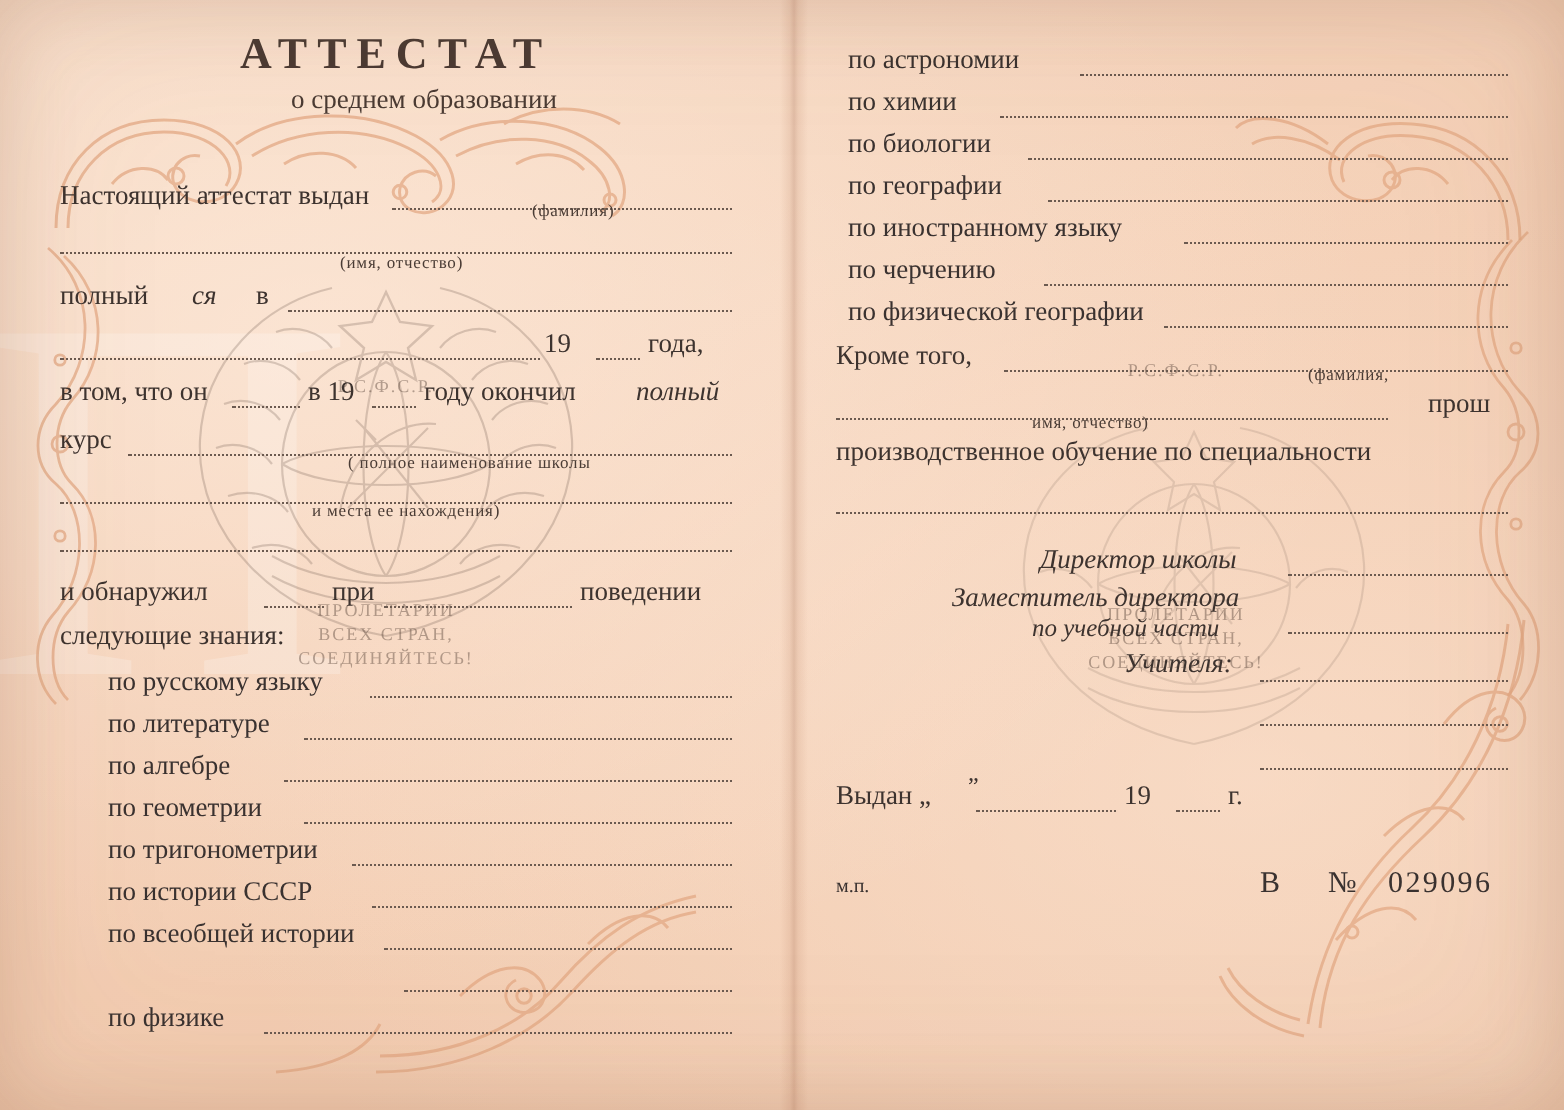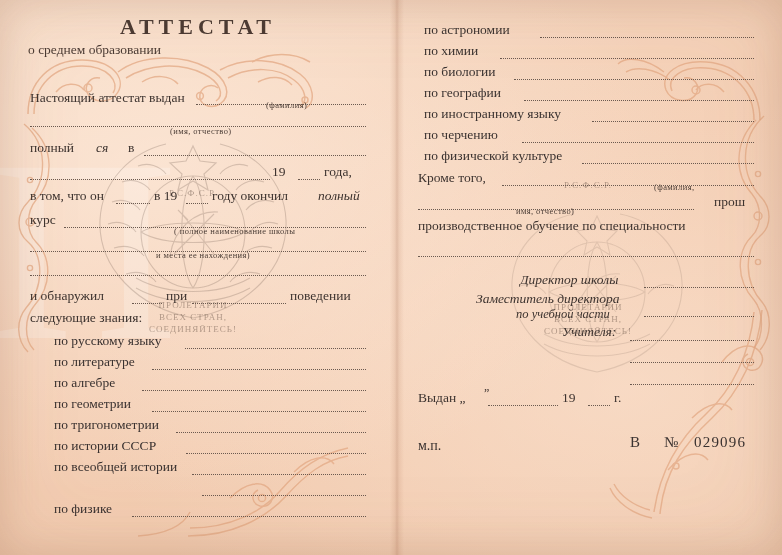--- a/index.html
+++ b/index.html
@@ -57,20 +57,21 @@
     text-align: center;
     font-size: 22px;
     letter-spacing: 5px;
     font-weight: bold;
     color: #4a3a33;
   }
   .doc-subtitle {
     position: absolute;
     left: 0; right: 0;
     top: 42px;
+    text-align: center;
     font-size: 13.5px;
     color: #4a3a33;
     margin-left: 28px;
   }
 
   
   .line {
     position: absolute;
     font-size: 13.5px;
     white-space: nowrap;
@@ -95,21 +96,21 @@
   }
   .italic-sign {
     position: absolute;
     font-style: italic;
     font-size: 13.5px;
     white-space: nowrap;
     color: #3d332f;
   }
   .small-label {
     position: absolute;
-    font-size: 14px;
+    font-size: 10px;
     white-space: nowrap;
   }
   .serial {
     position: absolute;
     font-size: 15px;
     letter-spacing: 1.2px;
     white-space: nowrap;
   }
 
   
@@ -390,21 +391,21 @@
 
     <div class="subj" style="left:28px; top:85px;">по географии</div>
     <div class="dotted-row" style="left:128px; top:100px; width:230px;"></div>
 
     <div class="subj" style="left:28px; top:106px;">по иностранному языку</div>
     <div class="dotted-row" style="left:196px; top:121px; width:162px;"></div>
 
     <div class="subj" style="left:28px; top:127px;">по черчению</div>
     <div class="dotted-row" style="left:126px; top:142px; width:232px;"></div>
 
-    <div class="subj" style="left:28px; top:148px;">по физической культуре</div>
+    <div class="subj" style="left:28px; top:148px;">по физической географии</div>
     <div class="dotted-row" style="left:186px; top:163px; width:172px;"></div>
 
     <div class="line" style="left:22px; top:170px;">Кроме того,</div>
     <div class="dotted-row" style="left:106px; top:185px; width:252px;"></div>
     <div class="caption" style="left:258px; top:182px;">(фамилия,</div>
     <div class="dotted-row" style="left:22px; top:209px; width:276px;"></div>
     <div class="caption" style="left:120px; top:206px;">имя,  отчество)</div>
     <div class="line" style="left:318px; top:194px;">прош</div>
 
     <div class="line" style="left:22px; top:218px;">производственное  обучение  по  специальности</div>

